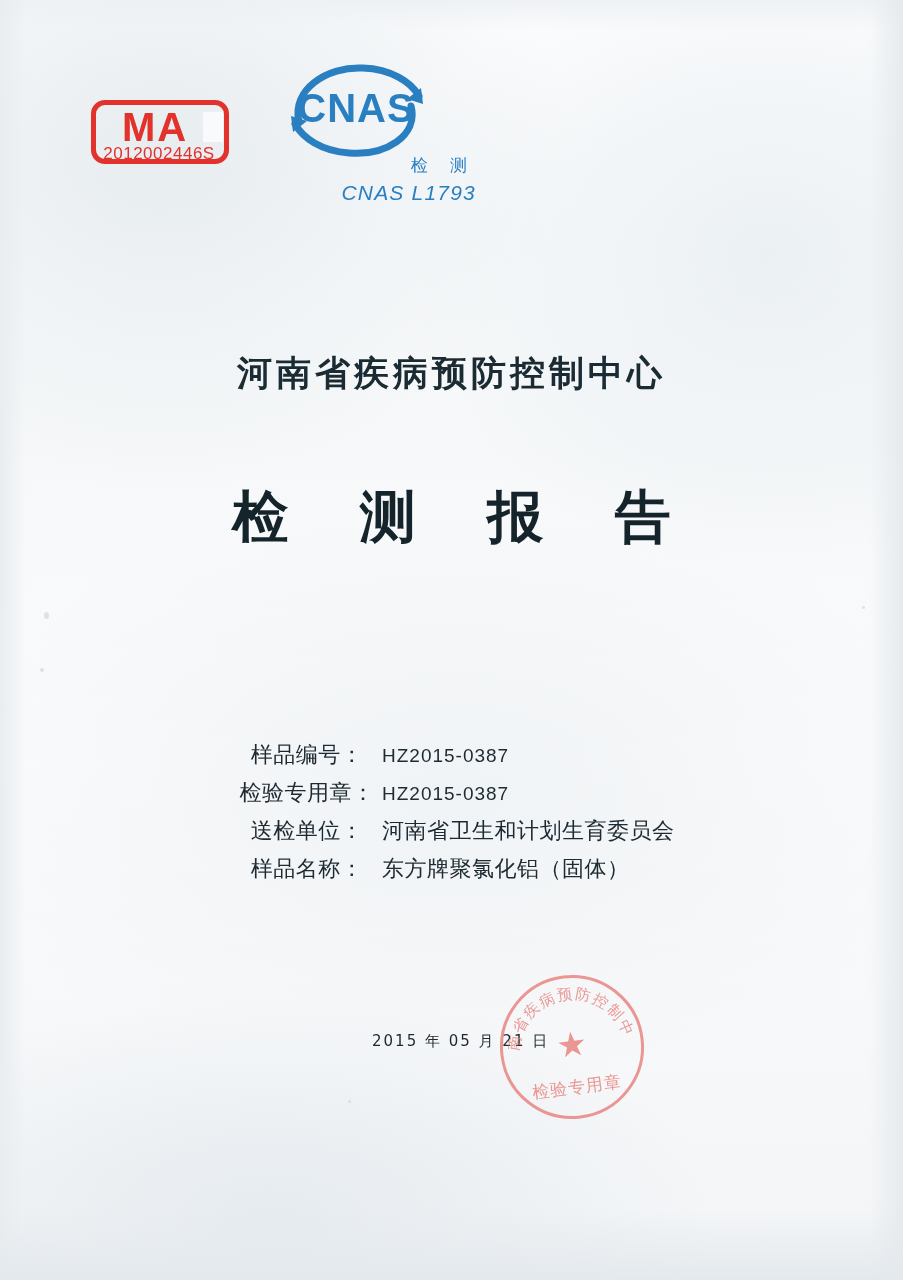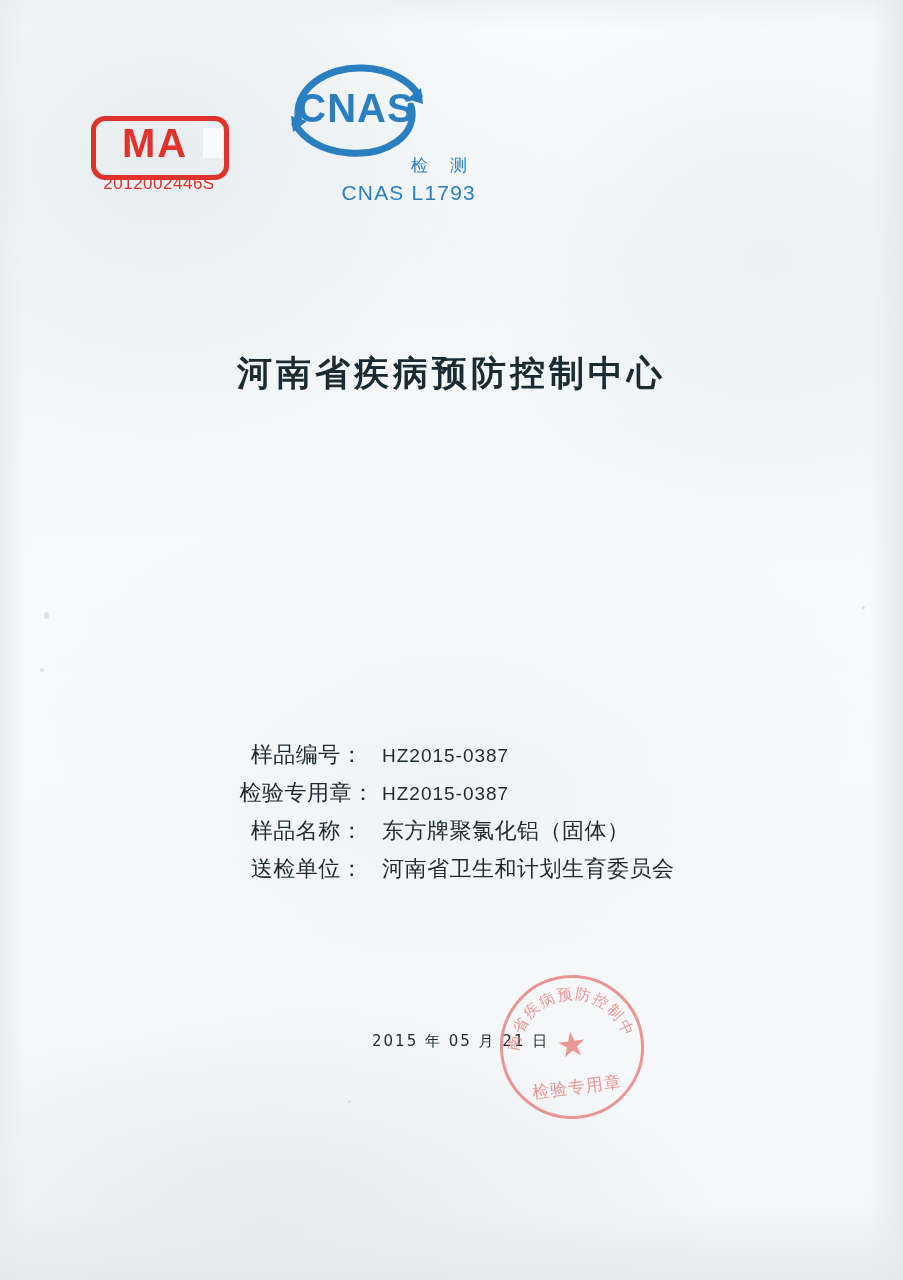--- a/index.html
+++ b/index.html
@@ -68,21 +68,21 @@
     position: absolute;
     left: 84px;
     top: 40px;
     width: 150px;
     text-align: center;
   }
   .cma-box {
     position: relative;
     width: 136px;
     height: 42px;
-    margin: 16px auto;
+    margin: 0 auto;
   }
   .cma-box .ring {
     position: absolute;
     left: 0; top: 0;
     width: 128px; height: 54px;
     border: 5px solid #e2322c;
     border-radius: 14px;
   }
   .cma-box .gap {
     position: absolute;
@@ -135,20 +135,21 @@
     margin-top: -4px;
     padding-left: 9px;
     font-family: Liberation Serif, serif;
   }
   .cnas-no {
     font-size: 21px;
     letter-spacing: 1.2px;
     color: #2a7fc1;
     margin-top: 4px;
     font-family: "Liberation Sans", sans-serif;
+    font-style: italic;
   }
 
   
   .org-title {
     position: absolute;
     top: 350px;
     left: 0;
     width: 903px;
     text-align: center;
     font-family: "DejaVu Sans", sans-serif;
@@ -291,37 +292,38 @@
           <text x="75" y="62" text-anchor="middle" style="font-family:'Liberation Sans',sans-serif;font-size:40px;font-weight:bold;letter-spacing:1px;fill:#2a7fc1;">CNAS</text>
         </svg>
       </div>
       <div class="cnas-jc">检 测</div>
       <div class="cnas-no">CNAS L1793</div>
     </div>
 
   </div>
 
   <div class="org-title">河南省疾病预防控制中心</div>
+  <div class="doc-title">检 测 报 告</div>
 
   <div class="fields">
     <div class="field-row">
       <span class="field-label">样品编号：</span>
       <span class="field-value latin">HZ2015-0387</span>
     </div>
     <div class="field-row">
       <span class="field-label">检验专用章：</span>
       <span class="field-value latin">HZ2015-0387</span>
     </div>
     <div class="field-row">
+      <span class="field-label">送检单位：</span>
+      <span class="field-value">河南省卫生和计划生育委员会</span>
+    </div>
+    <div class="field-row">
       <span class="field-label">样品名称：</span>
       <span class="field-value">东方牌聚氯化铝（固体）</span>
-    </div>
-    <div class="field-row">
-      <span class="field-label">送检单位：</span>
-      <span class="field-value">河南省卫生和计划生育委员会</span>
     </div>
   </div>
 
   <div class="doc-date">2015 年 05 月 21 日</div>
 
   <div class="stamp">
     <div class="circle"></div>
     <svg width="144" height="144" viewBox="0 0 144 144">
       <defs>
         <path id="arcpath" d="M 18 78 A 54 54 0 0 1 126 78"></path>

